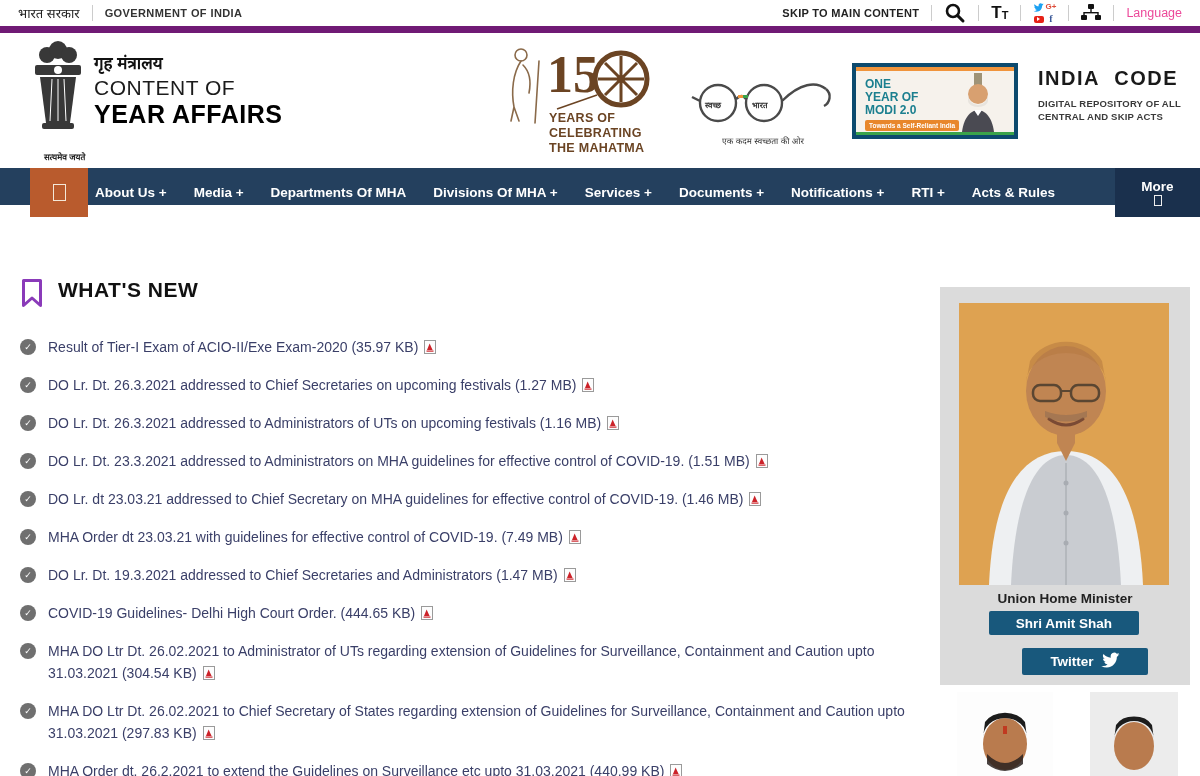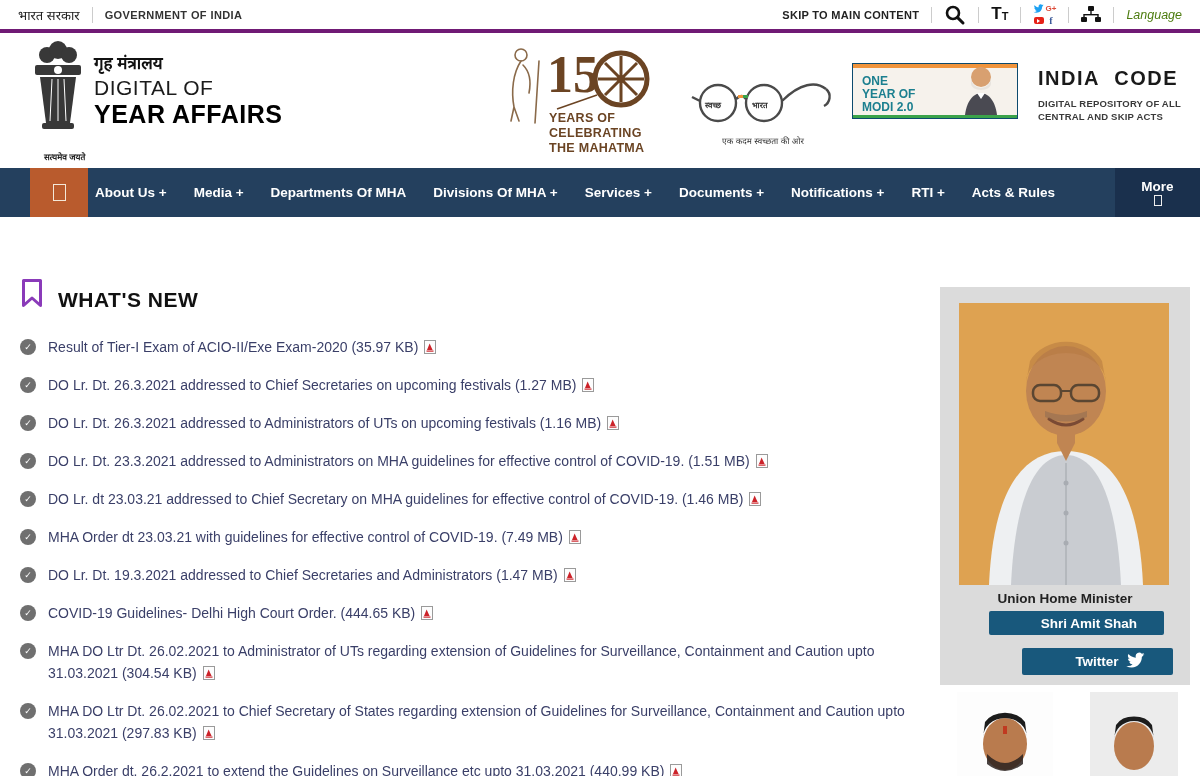--- a/index.html
+++ b/index.html
@@ -2,102 +2,102 @@
 <html><head>
 <meta charset="utf-8">
 <style>
   html,body{margin:0;padding:0;}
   body{width:1200px;height:776px;overflow:hidden;background:#fff;
        font-family:"Liberation Sans",sans-serif;-webkit-font-smoothing:antialiased;}
   .page{position:relative;width:1200px;height:776px;background:#fff;}
 
   
   .topbar{position:absolute;top:0;left:0;right:0;height:33px;background:#fff;
-          border-bottom:4px solid #701a75;display:flex;align-items:center;padding:0 18px;box-sizing:border-box;}
+          border-bottom:7px solid #701a75;display:flex;align-items:center;padding:0 18px;box-sizing:border-box;}
   .tb-hindi{font-size:13px;color:#222;}
   .tb-div{width:1px;height:16px;background:#ccc;margin:0 12px;}
   .tb-govt{font-size:11px;font-weight:bold;color:#333;letter-spacing:.4px;}
   .tb-right{margin-left:auto;display:flex;align-items:center;}
   .tb-skip{font-size:11px;font-weight:bold;color:#222;letter-spacing:.3px;cursor:pointer;text-align:right;}
   .tb-icon{display:flex;align-items:center;justify-content:center;cursor:pointer;}
   .tt-wrap{font-weight:bold;color:#111;display:flex;align-items:flex-start;}
   .tt-big{font-size:17px;line-height:17px;}
   .tt-small{font-size:11px;line-height:16px;margin-top:3px;}
   .social-grid{display:grid;grid-template-columns:11px 11px;grid-template-rows:11px 11px;gap:1px;}
   .sg-cell{display:flex;align-items:center;justify-content:center;font-size:8px;font-weight:bold;line-height:1;}
   .sg-gplus{color:#dd4b39;}
   .sg-fb{color:#3b5998;font-family:"Liberation Serif",serif;font-size:10px;}
   .yt-box{width:10px;height:7px;background:#e62117;border-radius:2px;position:relative;}
   .yt-box:after{content:"";position:absolute;left:3.5px;top:1.5px;border-left:3.5px solid #fff;
                 border-top:2px solid transparent;border-bottom:2px solid transparent;}
-  .tb-lang{font-size:12.5px;color:#4d7c0f;cursor:pointer;font-style:italic;}
+  .tb-lang{font-size:12.5px;color:#ec4899;cursor:pointer;}
 
   
   .header{position:absolute;top:33px;left:0;right:0;height:135px;background:#fff;}
   .emblem{position:absolute;left:30px;top:6px;width:56px;height:112px;}
   .emblem-cap{position:absolute;left:14px;top:112px;width:90px;font-size:8.5px;color:#222;font-weight:bold;}
   .ministry{position:absolute;left:94px;top:18px;color:#111;}
   .ministry .hin{font-size:17px;font-weight:bold;margin-bottom:2px;}
   .ministry .l1{font-size:21px;letter-spacing:.5px;color:#1b1b1b;}
   .ministry .l2{font-size:25px;font-weight:bold;letter-spacing:.5px;color:#000;}
 
   .mahatma{position:absolute;left:505px;top:10px;width:165px;height:122px;}
   .mah-15{position:absolute;left:42px;top:6px;font-size:52px;font-weight:bold;color:#6b4423;
           font-family:"Liberation Serif",serif;line-height:1;}
   .mah-txt{position:absolute;left:44px;top:68px;color:#6b4423;font-size:12.5px;font-weight:bold;line-height:15px;letter-spacing:.3px;}
 
   .glasses{position:absolute;left:688px;top:40px;width:150px;height:78px;}
   .gl-word{position:absolute;font-size:8px;color:#333;font-weight:bold;}
   .gl-tag{position:absolute;left:4px;top:62px;width:142px;text-align:center;font-size:8.5px;color:#333;}
 
-  .modi{position:absolute;left:852px;top:30px;width:166px;height:56px;background:#f6f2ec;
-        border:1px solid #0c4a6e;box-sizing:border-box;overflow:hidden;cursor:pointer;}
+  .modi{position:absolute;left:852px;top:30px;width:166px;height:76px;background:#f6f2ec;
+        border:4px solid #0c4a6e;box-sizing:border-box;overflow:hidden;cursor:pointer;}
   .modi-top{position:absolute;top:0;left:0;right:0;height:4px;background:#f0943c;}
   .modi-bot{position:absolute;bottom:0;left:0;right:0;height:3px;background:#3aa34a;}
   .modi-l1{position:absolute;left:9px;top:11px;color:#1b7f8f;font-size:12px;font-weight:bold;line-height:13px;}
   .modi-tag{position:absolute;left:9px;top:53px;background:#e8872b;color:#fff;font-size:6.5px;
             font-weight:bold;padding:2px 4px;border-radius:2px;}
   .modi-man{position:absolute;right:14px;bottom:3px;width:44px;height:52px;}
   .modi-emblem{position:absolute;right:32px;top:6px;width:8px;height:12px;background:#8a7a5a;opacity:.8;}
 
   .indiacode{position:absolute;left:1038px;top:34px;width:160px;cursor:pointer;}
   .ic-title{font-size:20px;font-weight:bold;color:#1a1a1a;letter-spacing:1.5px;word-spacing:8px;}
   .ic-sub{margin-top:7px;font-size:9.5px;font-weight:bold;color:#3a3a3a;line-height:13px;letter-spacing:.2px;}
 
   
-  .nav{position:absolute;top:168px;left:0;right:0;height:49px;background:#24405e;}
+  .nav{position:absolute;top:168px;left:0;right:0;height:37px;background:#24405e;}
   .nav-home{position:absolute;left:30px;top:0;width:58px;height:49px;background:#b95b2d;
             display:flex;align-items:center;justify-content:center;cursor:pointer;}
   .tofu{display:inline-block;width:13px;height:17px;border:1.5px solid #f4e8d8;box-sizing:border-box;}
   .nav-links{position:absolute;left:95px;top:0;height:49px;display:flex;align-items:center;gap:27px;}
   .nav-link{color:#fff;font-size:13.5px;font-weight:bold;white-space:nowrap;cursor:pointer;}
   .nav-more{position:absolute;right:0;top:0;width:85px;height:49px;background:#1a304d;
             display:flex;flex-direction:column;align-items:center;justify-content:center;cursor:pointer;}
   .nav-more .lbl{color:#fff;font-size:13.5px;font-weight:bold;}
   .tofu-sm{display:inline-block;width:8px;height:11px;border:1.2px solid #eee;box-sizing:border-box;margin-top:1px;}
 
   
   .main{position:absolute;left:20px;top:278px;width:890px;}
-  .wn-head{display:flex;align-items:flex-end;}
+  .wn-head{display:flex;align-items:flex-start;}
   .wn-title{margin-left:14px;font-size:21px;font-weight:bold;color:#111;letter-spacing:.5px;}
   .wn-list{margin-top:24px;}
   .wn-item{display:flex;align-items:flex-start;margin-bottom:16px;}
   .wn-bullet{flex:0 0 16px;width:16px;height:16px;border-radius:50%;background:#6f6f6f;color:#fff;
              font-size:9px;line-height:16px;text-align:center;margin-right:12px;margin-top:3px;}
   .wn-body{font-size:14px;color:#3a3f68;line-height:22px;}
   .wn-text{cursor:pointer;}
   .pdf-icon{display:inline-block;width:12px;height:14px;margin-left:6px;vertical-align:-2px;cursor:pointer;}
 
   
   .sidebar{position:absolute;left:940px;top:287px;width:250px;height:398px;background:#dbdbdb;}
   .minister-photo{position:absolute;left:19px;top:16px;width:210px;height:282px;background:#dd9f4b;overflow:hidden;}
   .minister-cap{position:absolute;left:0;top:304px;width:250px;text-align:center;
                 font-size:13.5px;font-weight:bold;color:#222;}
   .btn{position:absolute;background:#18587c;color:#fff;font-weight:bold;font-size:13.5px;
-       display:flex;align-items:center;justify-content:center;border-radius:2px;cursor:pointer;padding-left:25px;}
+       display:flex;align-items:center;justify-content:center;border-radius:2px;cursor:pointer;}
   .btn-name{left:49px;top:324px;width:150px;height:24px;}
   .btn-twitter{left:54px;top:361px;width:126px;height:27px;gap:7px;margin-left:28px;}
   .mini-photo{position:absolute;top:405px;overflow:hidden;}
   .mp1{left:17px;width:96px;height:130px;background:#fdfdfd;}
   .mp2{left:150px;width:88px;height:130px;background:#ededed;}
 </style>
 </head>
 <body>
 
 <div class="page">
@@ -167,21 +167,21 @@
           <line x1="22" y1="40" x2="20" y2="82"></line>
             <line x1="28" y1="40" x2="28" y2="82"></line>
             <line x1="34" y1="40" x2="36" y2="82"></line>
         </g>
       </svg>
       <div class="emblem-cap">सत्यमेव जयते</div>
     </div>
 
     <div class="ministry">
       <div class="hin">गृह मंत्रालय</div>
-      <div class="l1">DIGITAL OF</div>
+      <div class="l1">CONTENT OF</div>
       <div class="l2">YEAR AFFAIRS</div>
     </div>
 
     <div class="mahatma">
       <svg width="165" height="122" viewBox="0 0 165 122">
         <g stroke="#8a6a4a" stroke-width="1.6" fill="none" stroke-linecap="round">
           <circle cx="16" cy="12" r="6"></circle>
           <path d="M16 18 C8 30 6 48 9 64 M9 64 L6 78 M9 64 L14 78"></path>
           <path d="M18 22 C26 30 26 40 24 50"></path>
           <line x1="34" y1="18" x2="30" y2="80"></line>

